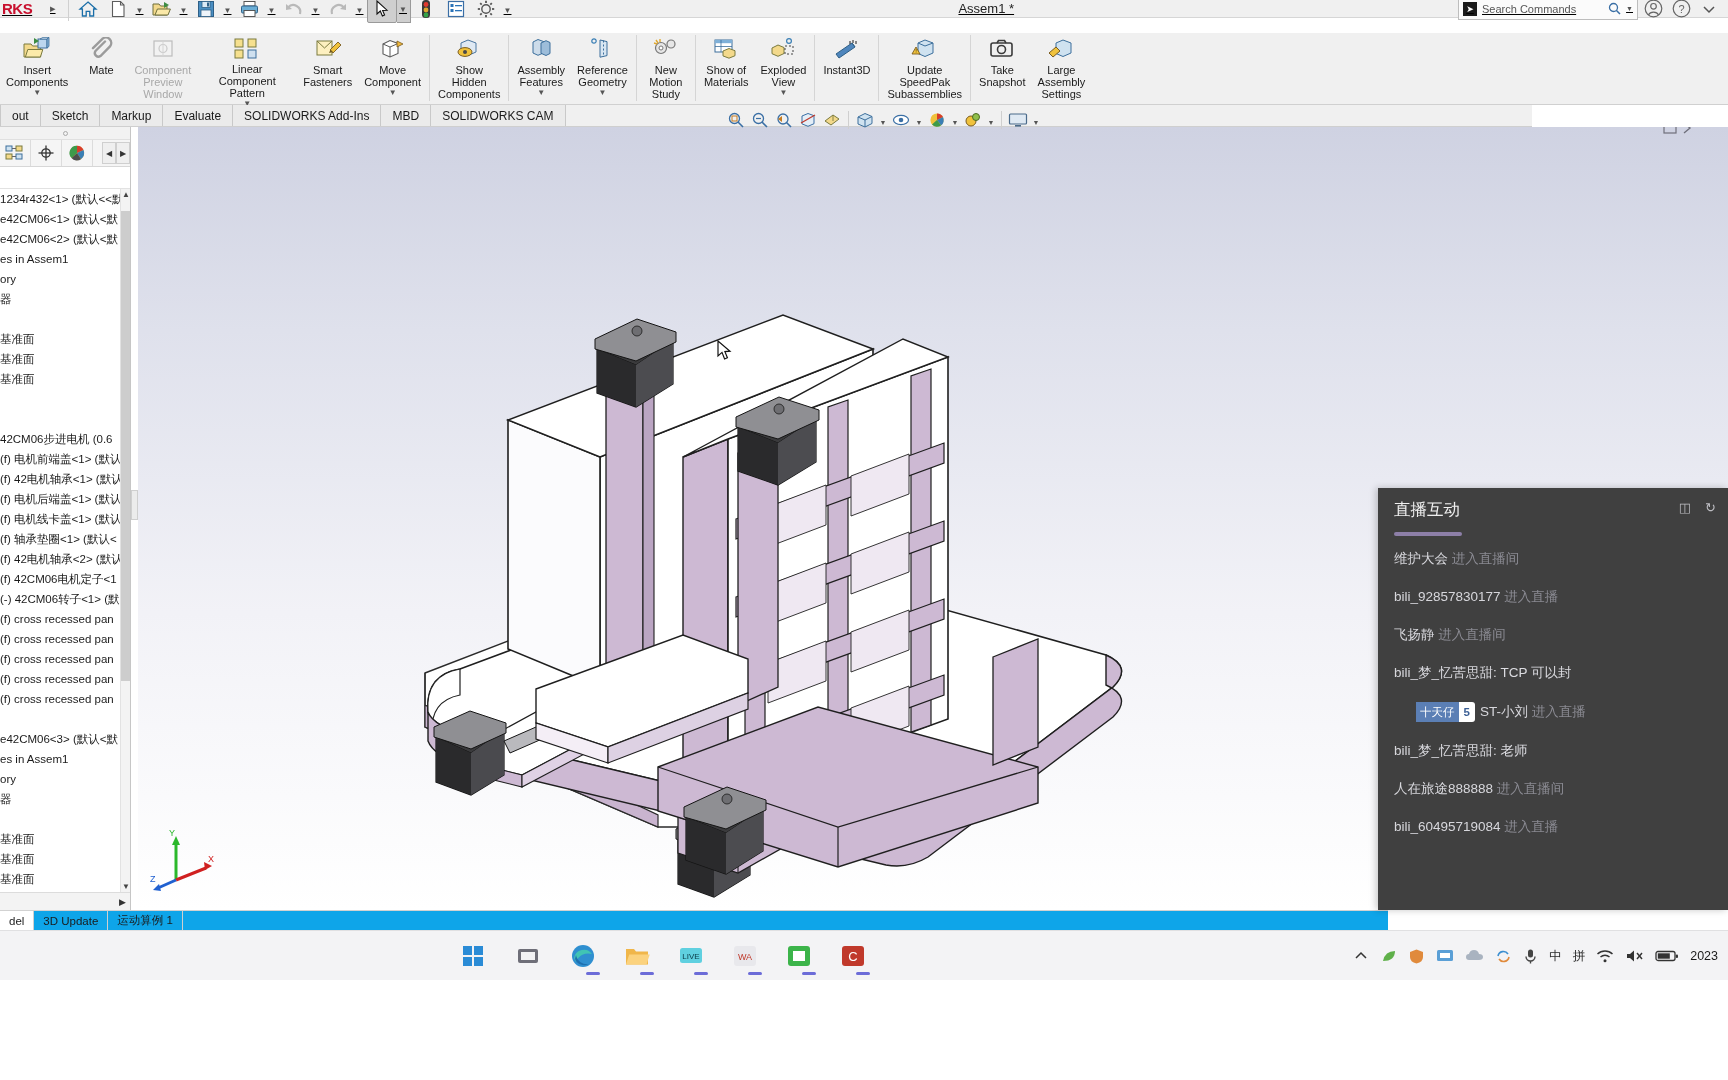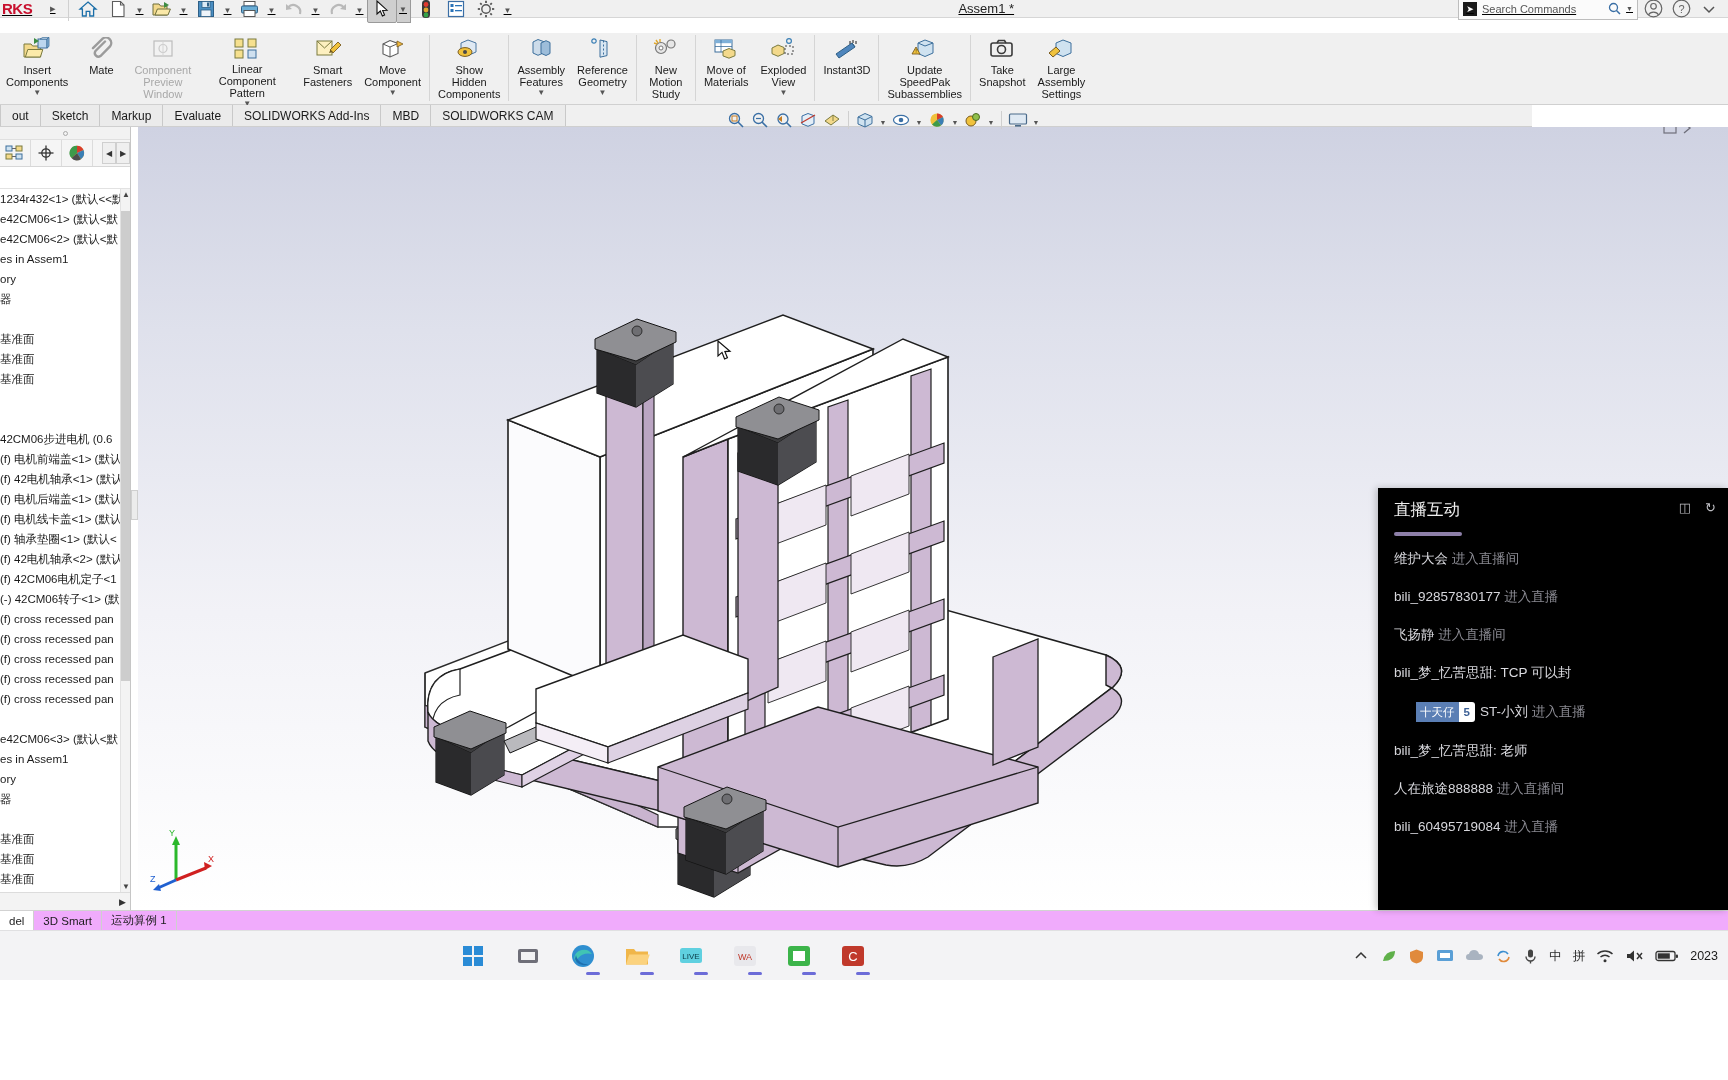--- a/index.html
+++ b/index.html
@@ -130,22 +130,22 @@
   #graphics {
     position:absolute; left:138px; top:127px; width:1590px; height:783px;
     background:linear-gradient(180deg,#cfd2e2 0%, #dfe1ec 26%, #f2f2f7 62%, #ffffff 100%);
     overflow:hidden;
   }
   #triad { position:absolute; left:10px; bottom:18px; width:70px; height:70px; }
   #cursor-arrow { position:absolute; left:578px; top:213px; z-index:4; }
 
   
   #doctabs {
-    position:absolute; left:0; top:910px; width:1728px; height:20px;
-    background:#f0abfc; border-top:1px solid #d2d2d2; display:flex; align-items:stretch;
+    position:absolute; left:0; top:910px; width:1388px; height:20px;
+    background:#0ea5e9; border-top:1px solid #d2d2d2; display:flex; align-items:stretch;
   }
   .doc-tab { padding:0 9px; display:flex; align-items:center; font-size:11.5px;
              color:#1b1b1b; border-right:1px solid #cfcfcf; }
   .doc-tab.active { background:#fff; }
 
   
   #taskbar {
     position:absolute; left:0; top:930px; width:1728px; height:50px;
     background:rgba(243,243,245,0.96);
     border-top:1px solid #e0e0e2;
@@ -165,21 +165,21 @@
   }
   #tray { position:absolute; right:8px; top:0; height:50px; display:flex; align-items:center; gap:11px;
           font-size:12.5px; color:#2a2a2a; }
   .tray-ico { display:flex; align-items:center; justify-content:center; }
   #clock { display:flex; flex-direction:column; align-items:flex-end; line-height:14px;
            font-size:12.5px; color:#1a1a1a; padding-right:2px; }
 
   
   #chat {
     position:absolute; left:1378px; top:488px; width:350px; height:422px;
-    background:#000000; color:#e3e3e6; z-index:20;
+    background:#404040; color:#e3e3e6; z-index:20;
     box-shadow:-2px 0 7px rgba(0,0,0,0.22);
     display:flex; flex-direction:column;
   }
   #chat-header { height:44px; display:flex; align-items:center; padding:0 16px; position:relative; }
   #chat-title { font-size:16.5px; color:#efefef; }
   #chat-hdr-icons { position:absolute; right:12px; top:12px; display:flex; gap:14px; color:#bdbdc2; font-size:13px; }
   #chat-underline { width:68px; height:4px; background:#8d7fa8; border-radius:2px; margin:0 0 0 16px; }
   #chat-list { flex:1; overflow:hidden; padding:14px 0 0 16px; }
   .chat-row { margin-bottom:20px; font-size:13.5px; white-space:nowrap; line-height:18px; }
   .cu-name { color:#d7d7dc; }
@@ -503,21 +503,21 @@
     <div class="rb-ico">
       <svg width="28" height="25" viewBox="0 0 28 25">
         <rect x="3" y="3" width="17" height="12" fill="#fff" stroke="#3c6f9c" stroke-width="1"></rect>
         <rect x="3" y="3" width="17" height="3.2" fill="#7fb0d8"></rect>
         <line x1="3" y1="9.5" x2="20" y2="9.5" stroke="#3c6f9c" stroke-width="0.8"></line>
         <line x1="9" y1="3" x2="9" y2="15" stroke="#3c6f9c" stroke-width="0.8"></line>
         <path d="M11 14 l6 -2.5 l6 2.2 l0 5 l-6 2.5 l-6 -2.3 z" fill="#f3d98b" stroke="#7a7a3e" stroke-width="1"></path>
       </svg>
     </div>
     <div class="rb-lbl">
-      <div>Move of</div>
+      <div>Show of</div>
         <div>Materials</div>
     </div>
   </div>
 
   <div class="rb-item">
     <div class="rb-ico">
       <svg width="28" height="25" viewBox="0 0 28 25">
         <path d="M3 11 l6 -3 l6 2.5 l0 6 l-6 2.8 l-6 -2.6 z" fill="#f3d98b" stroke="#7a7a3e" stroke-width="1"></path>
         <circle cx="20" cy="4" r="2.4" fill="none" stroke="#3a7fb5" stroke-width="1.2"></circle>
         <rect x="16" y="9" width="8" height="8" fill="none" stroke="#444" stroke-width="1" stroke-dasharray="2 2"></rect>
@@ -946,21 +946,21 @@
 
   
   <svg style="position:absolute; right:26px; top:-10px;" width="40" height="22" viewBox="0 0 40 22">
     <rect x="2" y="4" width="12" height="12" fill="none" stroke="#6f6f7a" stroke-width="1.2"></rect>
     <path d="M22 6 l6 5 l-6 5" fill="none" stroke="#6f6f7a" stroke-width="1.4"></path>
   </svg>
 </div>
 
 <div id="doctabs">
   <div class="doc-tab active">del</div>
-  <div class="doc-tab">3D Smart</div>
+  <div class="doc-tab">3D Update</div>
   <div class="doc-tab">运动算例 1</div>
 </div>
 
 <div id="chat">
   <div id="chat-header">
     <div id="chat-title">直播互动</div>
     <div id="chat-hdr-icons">
       <span>◫</span>
       <span>↻</span>
     </div>

